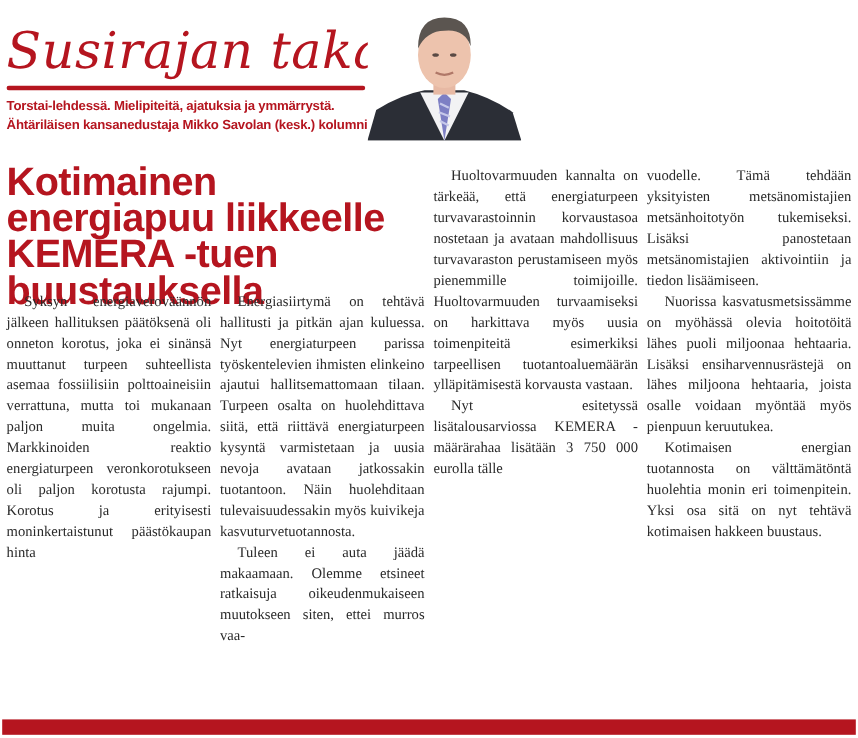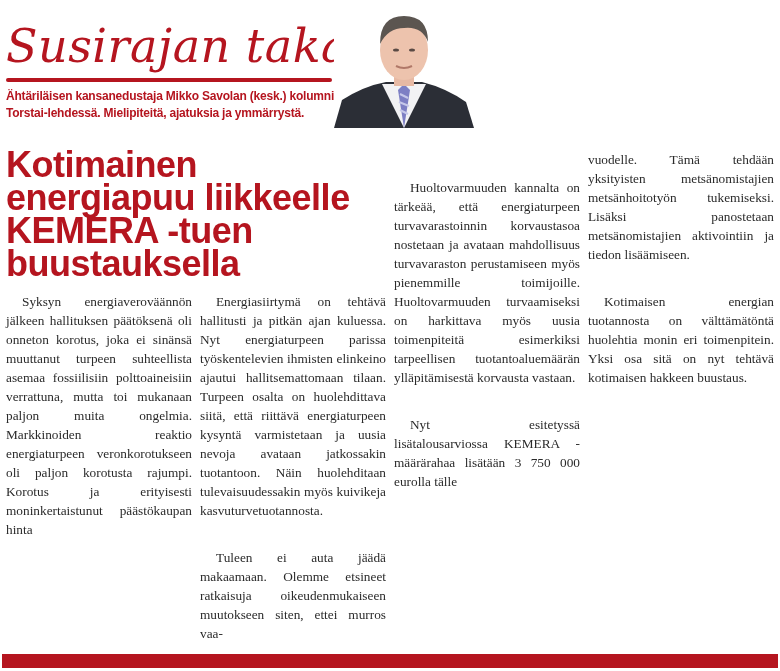--- a/index.html
+++ b/index.html
@@ -24,36 +24,36 @@
   .headline {
     position: absolute; left: 6px; top: 148px; width: 380px;
     font-family: "Liberation Sans", sans-serif; font-weight: bold; font-size: 36px;
     line-height: 33px; color: #b5151f; letter-spacing: -0.5px; margin: 0;
   }
   .col {
     position: absolute; width: 186px; font-size: 13.3px; line-height: 19px; color: #2a2a2a;
     text-align: justify; hyphens: manual;
   }
   .col p { margin: 0; text-indent: 0; }
-  .col p.ind { text-indent: 16px; margin-top: 28px; }
+  .col p.ind { text-indent: 16px; }
   .col1 { left: 6px; top: 264px; }
   .col2 { left: 200px; top: 264px; }
   .col3 { left: 394px; top: 150px; }
   .col4 { left: 588px; top: 150px; }
   .footer-bar { position: absolute; left: 2px; top: 654px; width: 776px; height: 14px; background: #b5151f; }
 </style>
 </head>
 <body>
 
 <div class="masthead">
   <div class="brand">Susirajan takaa</div>
   <div class="brand-rule"></div>
   <div class="byline">
+    <div>Torstai-lehdessä. Mielipiteitä, ajatuksia ja ymmärrystä.</div>
     <div>Ähtäriläisen kansanedustaja Mikko Savolan (kesk.) kolumni</div>
-    <div>Torstai-lehdessä. Mielipiteitä, ajatuksia ja ymmärrystä.</div>
   </div>
   <div class="portrait" aria-label="Mikko Savola portrait">
     <svg viewBox="0 0 140 122">
       <rect x="0" y="0" width="140" height="122" fill="#ffffff"></rect>
       <path d="M0 122 L8 94 Q30 80 52 76 L88 76 Q112 82 132 96 L140 122 Z" fill="#2b2e36"></path>
       <path d="M48 78 L70 122 L92 78 Z" fill="#f2f2f4"></path>
       <path d="M64 84 L70 122 L76 84 L70 78 Z" fill="#7d7fc4"></path>
       <path d="M66 88 L74 92 M65 96 L75 100 M66 104 L74 108" stroke="#c6c8ea" stroke-width="2"></path>
       <rect x="60" y="64" width="20" height="16" fill="#e7b9a4"></rect>
       <ellipse cx="70" cy="44" rx="24" ry="30" fill="#edc3ad"></ellipse>
@@ -76,16 +76,17 @@
   <p class="ind">Tuleen ei auta jäädä makaamaan. Olemme etsineet ratkaisuja oikeudenmukaiseen muutokseen siten, ettei murros vaa-</p>
 </div>
 
 <div class="col col3">
   <p class="ind">Huoltovarmuuden kannalta on tärkeää, että energiaturpeen turvavarastoinnin korvaustasoa nostetaan ja avataan mahdollisuus turvavaraston perustamiseen myös pienemmille toimijoille. Huoltovarmuuden turvaamiseksi on harkittava myös uusia toimenpiteitä esimerkiksi tarpeellisen tuotantoaluemäärän ylläpitämisestä korvausta vastaan.</p>
   <p class="ind">Nyt esitetyssä lisätalousarviossa KEMERA -määrärahaa lisätään 3 750 000 eurolla tälle</p>
 </div>
 
 <div class="col col4">
   <p>vuodelle. Tämä tehdään yksityisten metsänomistajien metsänhoitotyön tukemiseksi. Lisäksi panostetaan metsänomistajien aktivointiin ja tiedon lisäämiseen.</p>
+  <p class="ind">Nuorissa kasvatusmetsissämme on myöhässä olevia hoitotöitä lähes puoli miljoonaa hehtaaria. Lisäksi ensiharvennusrästejä on lähes miljoona hehtaaria, joista osalle voidaan myöntää myös pienpuun keruutukea.</p>
   <p class="ind">Kotimaisen energian tuotannosta on välttämätöntä huolehtia monin eri toimenpitein. Yksi osa sitä on nyt tehtävä kotimaisen hakkeen buustaus.</p>
 </div>
 
 <div class="footer-bar"></div>
 
 </body></html>

